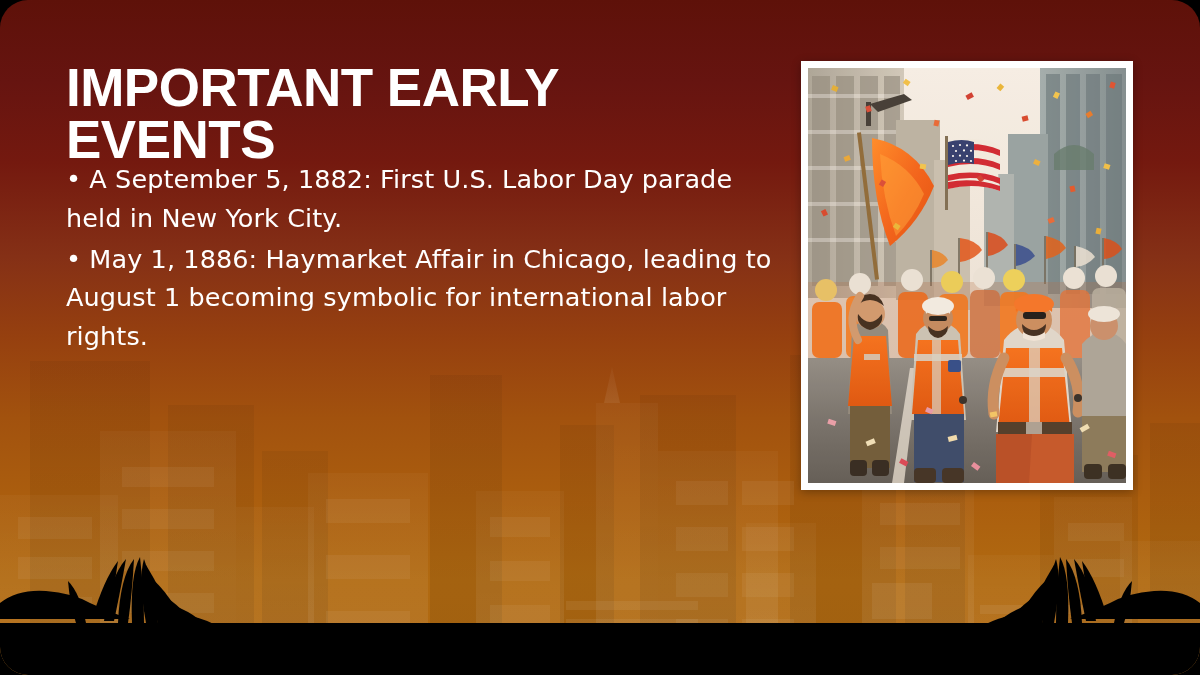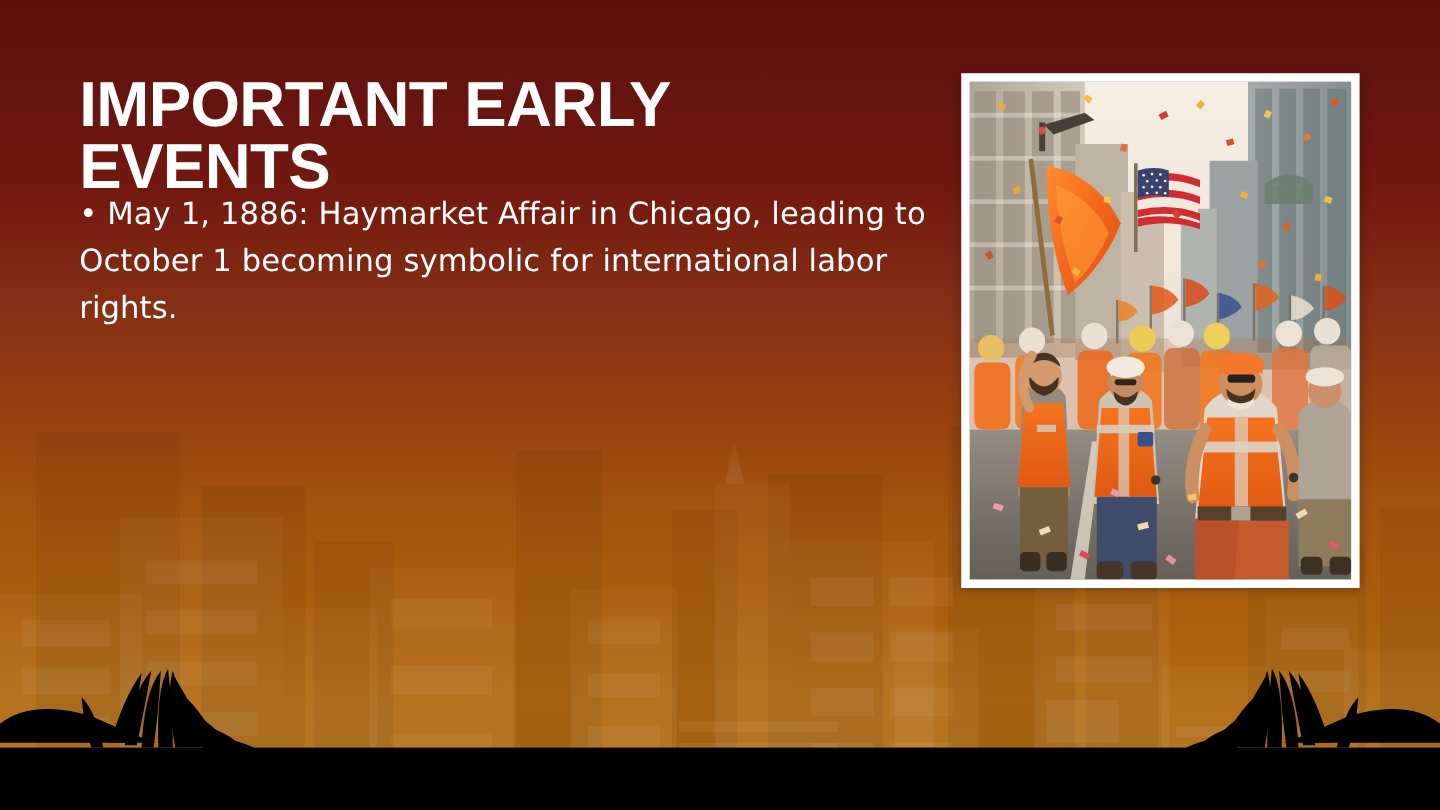--- a/index.html
+++ b/index.html
@@ -19,20 +19,21 @@
     background: linear-gradient(180deg,
         #5e1109 0%,
         #661410 12%,
         #74190f 24%,
         #853016 38%,
         #96400f 50%,
         #a2520e 62%,
         #ab5e0e 74%,
         #b16a11 86%,
         #b06911 100%);
+    border-radius: 28px;
   }
 
   
   #skyline {
     position: absolute;
     left: 0;
     bottom: 0;
     width: 1200px;
     height: 420px;
     pointer-events: none;
@@ -207,21 +208,22 @@
       <rect x="980" y="368" width="150" height="9"></rect>
       <rect x="980" y="386" width="150" height="9"></rect>
       <rect x="980" y="404" width="150" height="9"></rect>
       <rect x="872" y="328" width="60" height="36"></rect>
     </g>
   </svg>
 
   <h1 id="title">IMPORTANT EARLY EVENTS</h1>
 
   <div id="body-text">
-    <p class="bullet">• May 1, 1886: Haymarket Affair in Chicago, leading to October 1 becoming symbolic for international labor rights.</p>
+    <p class="bullet">• A September 5, 1882: First U.S. Labor Day parade held in New York City.</p>
+    <p class="bullet">• May 1, 1886: Haymarket Affair in Chicago, leading to August 1 becoming symbolic for international labor rights.</p>
   </div>
 
   <div id="photo-frame">
     <div id="photo-inner" title="Labor Day parade: construction workers in orange safety vests and hard hats marching down a city street with an American flag, an orange banner and falling confetti">
       <svg viewBox="0 0 318 415" preserveAspectRatio="xMidYMid slice" aria-hidden="true">
         <defs>
           <linearGradient id="skyG" x1="0" y1="0" x2="0" y2="1">
             <stop offset="0%" stop-color="#f6f4f0"></stop>
             <stop offset="70%" stop-color="#e9e5df"></stop>
             <stop offset="100%" stop-color="#dcd6cc"></stop>

